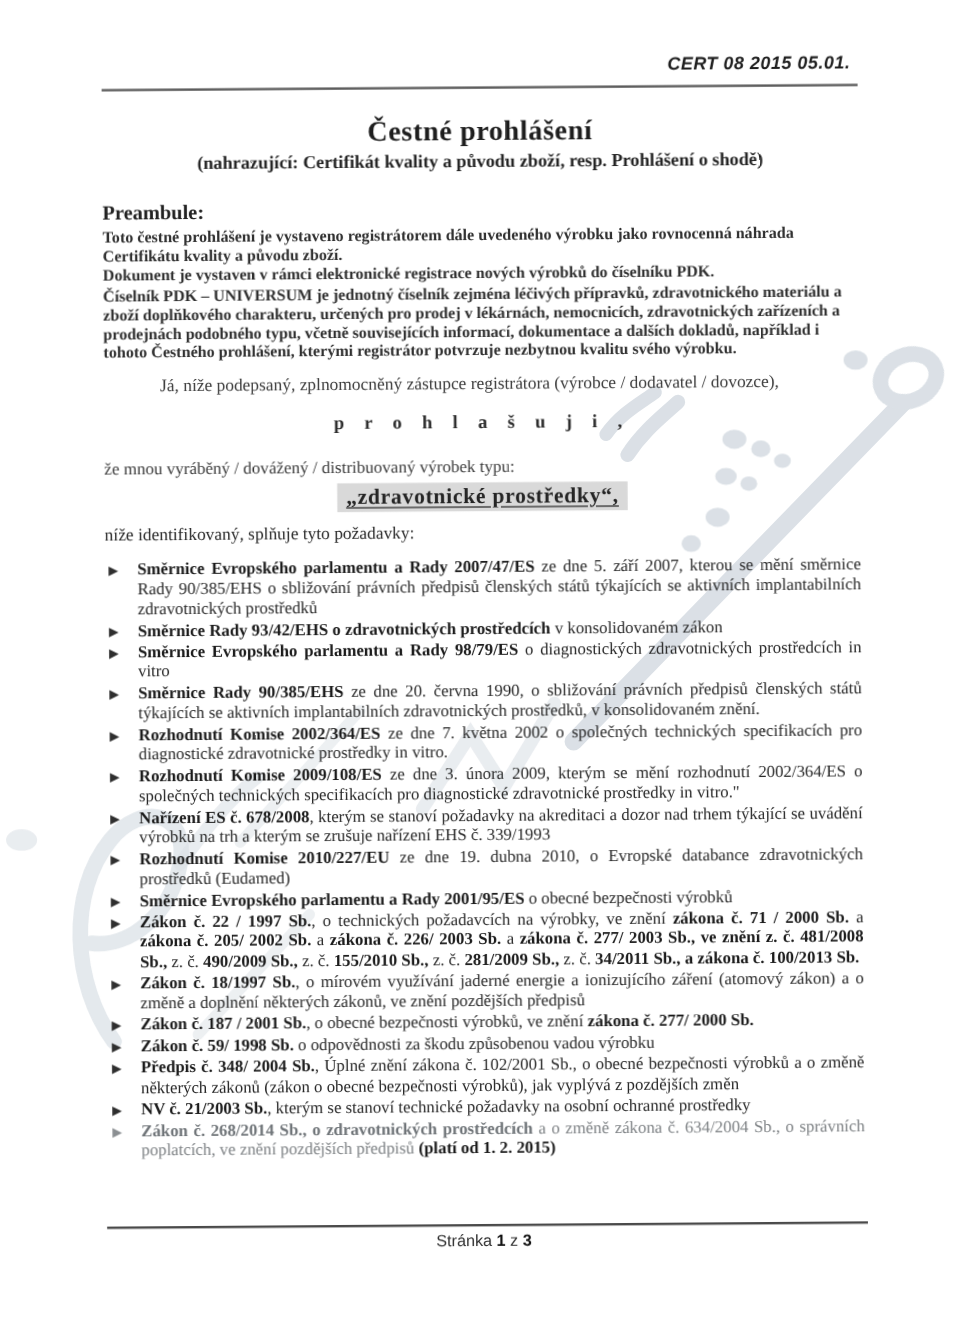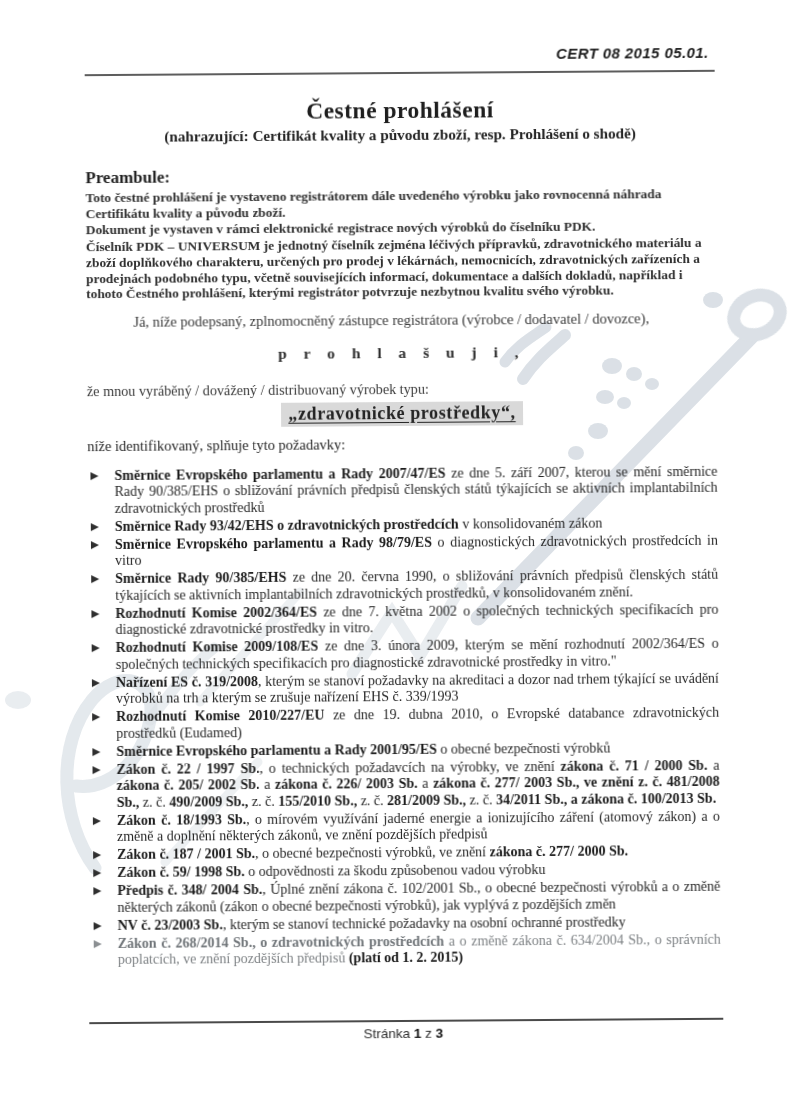--- a/index.html
+++ b/index.html
@@ -104,29 +104,29 @@
 
     <p class="identified">níže identifikovaný, splňuje tyto požadavky:</p>
 
     <ul class="req-list" id="req-list">
         <li><span class="bullet"></span><span class="b">Směrnice Evropského parlamentu a Rady 2007/47/ES</span><span> ze dne 5. září 2007, kterou se mění směrnice Rady 90/385/EHS o sbližování právních předpisů členských států týkajících se aktivních implantabilních zdravotnických prostředků</span></li>
         <li><span class="bullet"></span><span class="b">Směrnice Rady 93/42/EHS o zdravotnických prostředcích</span><span> v konsolidovaném zákon</span></li>
         <li><span class="bullet"></span><span class="b">Směrnice Evropského parlamentu a Rady 98/79/ES</span><span> o diagnostických zdravotnických prostředcích in vitro</span></li>
         <li><span class="bullet"></span><span class="b">Směrnice Rady 90/385/EHS</span><span> ze dne 20. června 1990, o sbližování právních předpisů členských států týkajících se aktivních implantabilních zdravotnických prostředků, v konsolidovaném znění.</span></li>
         <li><span class="bullet"></span><span class="b">Rozhodnutí Komise 2002/364/ES</span><span> ze dne 7. května 2002 o společných technických specifikacích pro diagnostické zdravotnické prostředky in vitro.</span></li>
         <li><span class="bullet"></span><span class="b">Rozhodnutí Komise 2009/108/ES</span><span> ze dne 3. února 2009, kterým se mění rozhodnutí 2002/364/ES o společných technických specifikacích pro diagnostické zdravotnické prostředky in vitro."</span></li>
-        <li><span class="bullet"></span><span class="b">Nařízení ES č. 319/2008</span><span>, kterým se stanoví požadavky na akreditaci a dozor nad trhem týkající se uvádění výrobků na trh a kterým se zrušuje nařízení EHS č. 339/1993</span></li>
+        <li><span class="bullet"></span><span class="b">Nařízení ES č. 678/2008</span><span>, kterým se stanoví požadavky na akreditaci a dozor nad trhem týkající se uvádění výrobků na trh a kterým se zrušuje nařízení EHS č. 339/1993</span></li>
         <li><span class="bullet"></span><span class="b">Rozhodnutí Komise 2010/227/EU</span><span> ze dne 19. dubna 2010, o Evropské databance zdravotnických prostředků (Eudamed)</span></li>
         <li><span class="bullet"></span><span class="b">Směrnice Evropského parlamentu a Rady 2001/95/ES</span><span> o obecné bezpečnosti výrobků</span></li>
         <li><span class="bullet"></span><span class="b">Zákon č. 22 / 1997 Sb.</span><span>, o technických požadavcích na výrobky, ve znění </span><span class="b">zákona č. 71 / 2000 Sb.</span><span> a </span><span class="b">zákona č. 205/ 2002 Sb.</span><span> a </span><span class="b">zákona č. 226/ 2003 Sb.</span><span> a </span><span class="b">zákona č. 277/ 2003 Sb., ve znění</span><span> </span><span class="b">z. č. 481/2008 Sb.,</span><span> z. č. </span><span class="b">490/2009 Sb.,</span><span> z. č. </span><span class="b">155/2010 Sb.,</span><span> z. č. </span><span class="b">281/2009 Sb.,</span><span> z. č. </span><span class="b">34/2011 Sb.,</span><span> </span><span class="b">a zákona č. 100/2013 Sb.</span></li>
-        <li><span class="bullet"></span><span class="b">Zákon č. 18/1993 Sb.</span><span>, o mírovém využívání jaderné energie a ionizujícího záření (atomový zákon) a o změně a doplnění některých zákonů, ve znění pozdějších předpisů</span></li>
+        <li><span class="bullet"></span><span class="b">Zákon č. 18/1997 Sb.</span><span>, o mírovém využívání jaderné energie a ionizujícího záření (atomový zákon) a o změně a doplnění některých zákonů, ve znění pozdějších předpisů</span></li>
         <li><span class="bullet"></span><span class="b">Zákon č. 187 / 2001 Sb.</span><span>, o obecné bezpečnosti výrobků, ve znění </span><span class="b">zákona č. 277/ 2000 Sb.</span></li>
         <li><span class="bullet"></span><span class="b">Zákon č. 59/ 1998 Sb.</span><span> o odpovědnosti za škodu způsobenou vadou výrobku</span></li>
         <li><span class="bullet"></span><span class="b">Předpis č. 348/ 2004 Sb.</span><span>, Úplné znění zákona č. 102/2001 Sb., o obecné bezpečnosti výrobků a o změně některých zákonů (zákon o obecné bezpečnosti výrobků), jak vyplývá z pozdějších změn</span></li>
-        <li><span class="bullet"></span><span class="b">NV č. 23/2003 Sb.</span><span>, kterým se stanoví technické požadavky na osobní ochranné prostředky</span></li>
+        <li><span class="bullet"></span><span class="b">NV č. 21/2003 Sb.</span><span>, kterým se stanoví technické požadavky na osobní ochranné prostředky</span></li>
         <li><span class="bullet m"></span><span class="b m">Zákon č. 268/2014 Sb., o zdravotnických prostředcích</span><span class="m"> a o změně zákona č. 634/2004 Sb., o správních poplatcích, ve znění pozdějších předpisů </span><span class="b">(platí od 1. 2. 2015)</span></li>
       </ul>
   </div>
 
   <div class="rule-bottom"></div>
   <div class="footer-text">
     <span>Stránka</span>
     <span class="b">1</span>
     <span>z</span>
     <span class="b">3</span>

